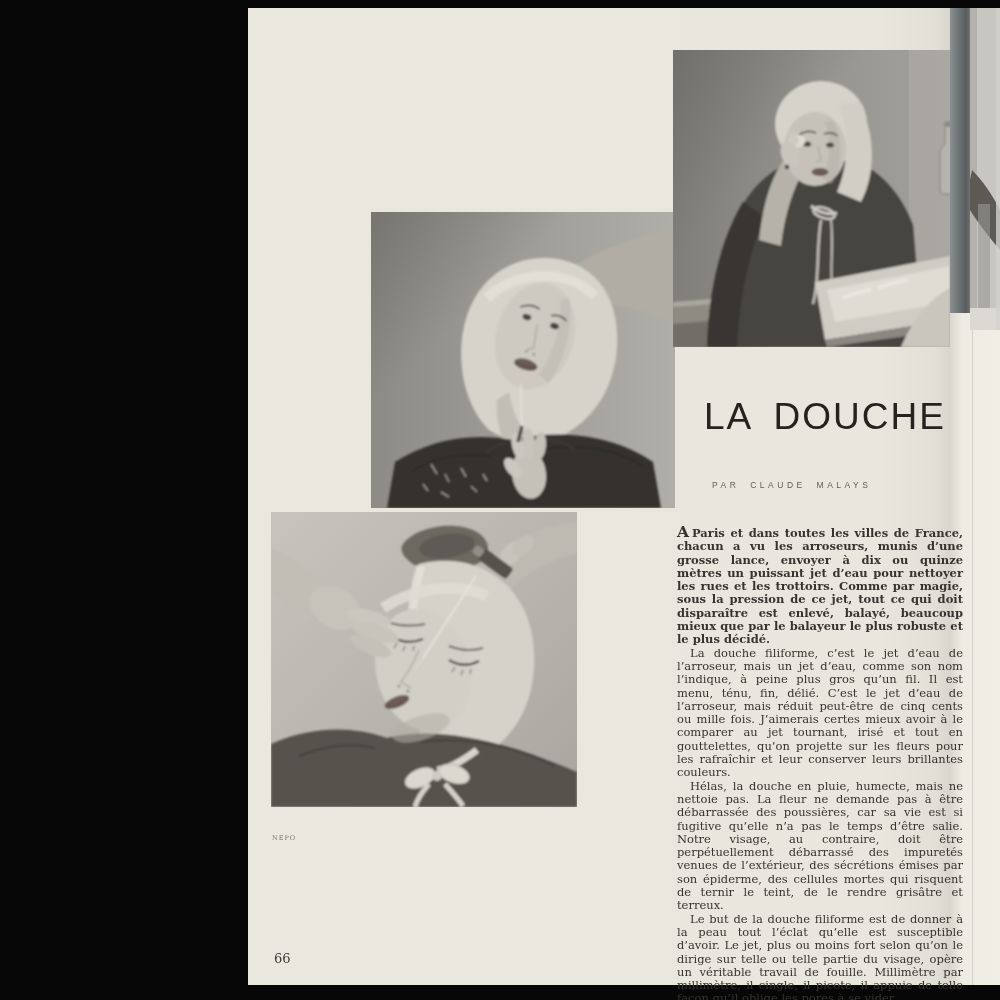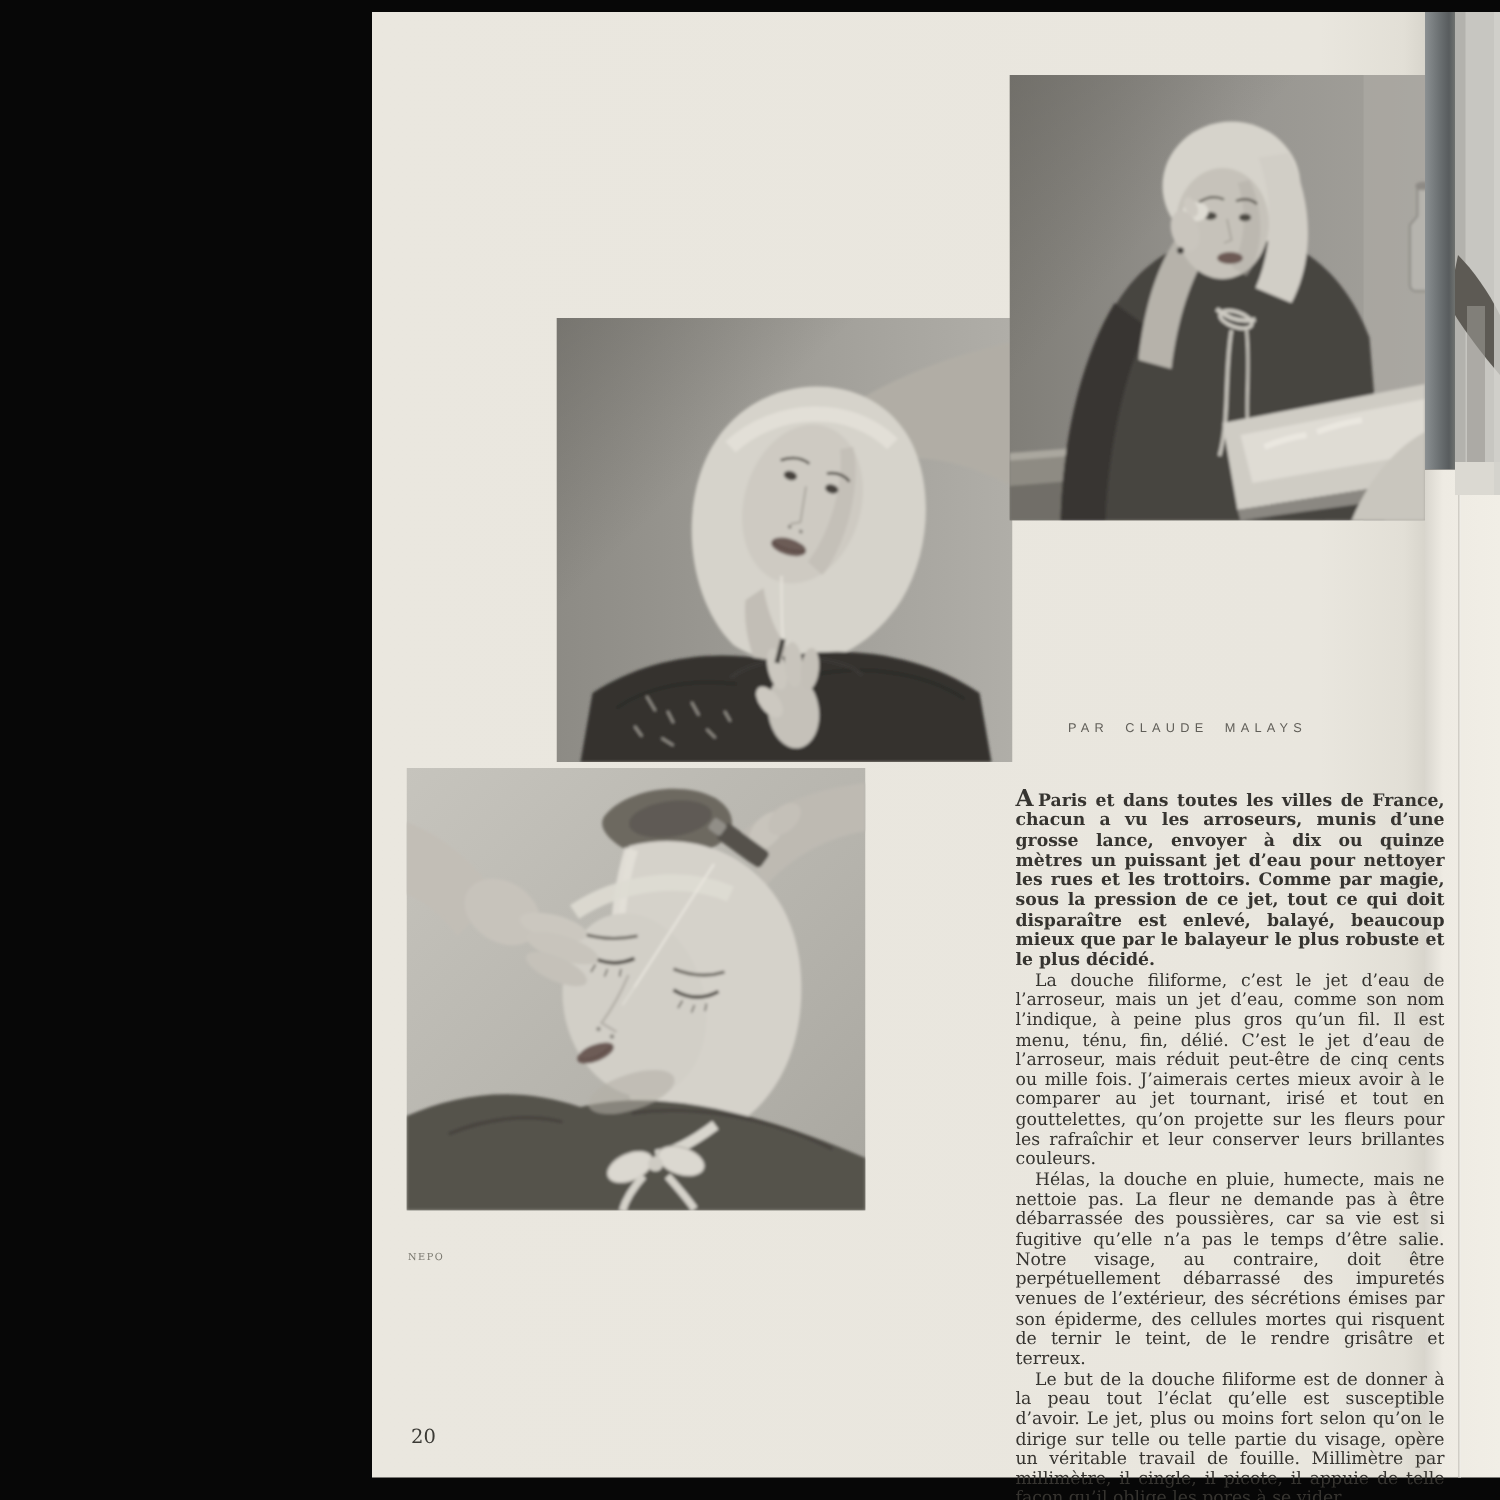--- a/index.html
+++ b/index.html
@@ -249,26 +249,27 @@
         <ellipse cx="183" cy="262" rx="16" ry="9" fill="#dbd8d0" stroke="#b1aea6" stroke-width="0.8" transform="rotate(18 183 262)"></ellipse>
         <circle cx="166" cy="264" r="5" fill="#cecbc3"></circle>
         <path d="M158,272 C150,281 146,288 144,295" stroke="#d4d1c9" stroke-width="5" fill="none"></path>
         <path d="M174,272 C182,281 188,288 192,294" stroke="#d4d1c9" stroke-width="5" fill="none"></path>
         <path d="M205,64 L152,146" stroke="#eae7df" stroke-width="1.4"></path>
         <path d="M152,146 L144,158" stroke="#eae7df" stroke-width="1" opacity="0.7"></path>
       </g>
     </svg>
   </div>
 
+  <div class="title">LA DOUCHE</div>
   <div class="byline">PAR CLAUDE MALAYS</div>
 
   <div class="body-col">
       <p class="first"><span class="lede-initial">A</span>Paris et dans toutes les villes de France, chacun a vu les arroseurs, munis d’une grosse lance, envoyer à dix ou quinze mètres un puissant jet d’eau pour nettoyer les rues et les trottoirs. Comme par magie, sous la pression de ce jet, tout ce qui doit disparaître est enlevé, balayé, beaucoup mieux que par le balayeur le plus robuste et le plus décidé.</p>
       <p class="">La douche filiforme, c’est le jet d’eau de l’arroseur, mais un jet d’eau, comme son nom l’indique, à peine plus gros qu’un fil. Il est menu, ténu, fin, délié. C’est le jet d’eau de l’arroseur, mais réduit peut-être de cinq cents ou mille fois. J’aimerais certes mieux avoir à le comparer au jet tournant, irisé et tout en gouttelettes, qu’on projette sur les fleurs pour les rafraîchir et leur conserver leurs brillantes couleurs.</p>
       <p class="">Hélas, la douche en pluie, humecte, mais ne nettoie pas. La fleur ne demande pas à être débarrassée des poussières, car sa vie est si fugitive qu’elle n’a pas le temps d’être salie. Notre visage, au contraire, doit être perpétuellement débarrassé des impuretés venues de l’extérieur, des sécrétions émises par son épiderme, des cellules mortes qui risquent de ternir le teint, de le rendre grisâtre et terreux.</p>
       <p class="">Le but de la douche filiforme est de donner à la peau tout l’éclat qu’elle est susceptible d’avoir. Le jet, plus ou moins fort selon qu’on le dirige sur telle ou telle partie du visage, opère un véritable travail de fouille. Millimètre par millimètre, il cingle, il picote, il appuie de telle façon qu’il oblige les pores à se vider.</p>
       <p class="">Cette douche produit un effet de massage très particulier et très intéressant, en ce sens que la ténuité de son jet empêche qu’aucun muscle soit déplacé ou attaqué à</p>
     </div>
 
   <div class="credit">NEPO</div>
-  <div class="pagenum">20</div>
+  <div class="pagenum">66</div>
 
 </div>
 
 </body></html>

